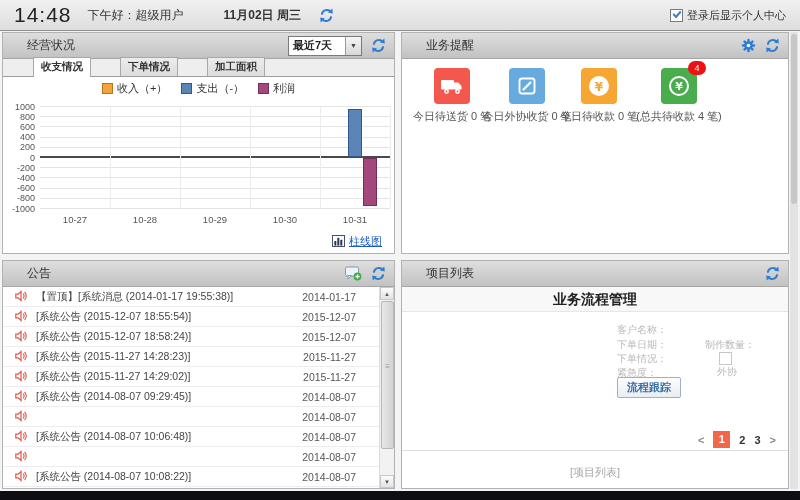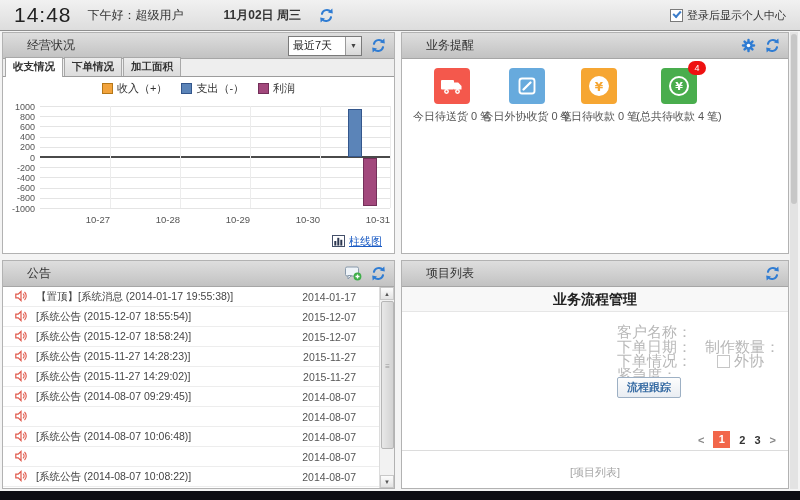--- a/index.html
+++ b/index.html
@@ -19,36 +19,36 @@
   .panel{position:absolute;background:#fff;border:1px solid #b2b2b2;box-sizing:border-box;}
   .phead{height:25px;background:linear-gradient(#dedede,#c2c2c2);border-bottom:1px solid #a6a6a6;display:flex;align-items:center;padding:0 8px 0 24px;font-size:12px;color:#333;}
   .phead .sp{flex:1;}
   .hicon{margin-left:9px;display:flex;cursor:pointer;}
   #p-status{left:2px;top:32px;width:393px;height:222px;}
   #p-remind{left:401px;top:32px;width:388px;height:222px;}
   #p-news{left:2px;top:260px;width:393px;height:229px;}
   #p-proj{left:401px;top:260px;width:388px;height:229px;}
   
   .rsel{display:flex;align-items:center;height:18px;background:#fff;border:1px solid #7a7a7a;font-size:11px;color:#222;cursor:pointer;}
-  .rsel .rtxt{padding:0 4px;width:48px;}
+  .rsel .rtxt{padding:0 4px;width:48px;font-weight:bold;}
   .rsel .rbtn{width:15px;height:100%;background:linear-gradient(#f5f5f5,#d8d8d8);border-left:1px solid #9a9a9a;display:flex;align-items:center;justify-content:center;font-size:7px;color:#444;}
   
   .tabs{position:absolute;left:0;top:26px;right:0;height:18px;background:#eee;border-bottom:1px solid #9c9c9c;display:flex;align-items:flex-end;padding-left:2px;box-sizing:border-box;}
-  .tab{font-size:10.5px;font-weight:bold;color:#333;padding:2px 7px 2px;border:1px solid #a8a8a8;border-bottom:none;background:linear-gradient(#ececec,#dcdcdc);margin-right:1px;cursor:pointer;}
+  .tab{font-size:10.5px;font-weight:bold;color:#333;padding:2px 7px 2px;border:1px solid #a8a8a8;border-bottom:none;background:linear-gradient(#ececec,#dcdcdc);margin-right:1px;cursor:pointer;margin-left:28px;}
   .tab.active{background:#fff;position:relative;margin-bottom:-1px;padding-bottom:3px;}
   
   .legend{position:absolute;left:0;top:48px;width:100%;display:flex;justify-content:center;gap:14px;font-size:11px;color:#333;}
   .leg-item{display:flex;align-items:center;gap:4px;}
   .leg-sw{width:9px;height:9px;border:1px solid #888;display:inline-block;}
   #chartbox{position:absolute;left:0;top:63px;width:391px;height:150px;}
   .ytick{position:absolute;left:2px;width:30px;text-align:right;font-size:9px;color:#555;}
   .gridh{position:absolute;height:1px;background:#e4e4e4;}
   .gridh.zero{height:2px;background:#4a4a4a;}
   .gridv{position:absolute;width:1px;background:#ececec;}
-  .xlab{position:absolute;font-size:9.5px;color:#555;text-align:right;}
+  .xlab{position:absolute;font-size:9.5px;color:#555;text-align:center;}
   .bar{position:absolute;box-sizing:border-box;border:1px solid #666;}
   .chart-link{position:absolute;right:12px;bottom:4px;display:flex;align-items:center;gap:4px;font-size:11px;}
   .chart-link a{color:#1a5bc4;text-decoration:underline;cursor:pointer;}
   
   .tile-item{position:absolute;top:35px;text-align:center;cursor:pointer;}
   .tile-box{width:36px;height:36px;border-radius:4px;margin:0 auto;position:relative;display:flex;align-items:center;justify-content:center;}
   .tile-badge{position:absolute;top:-7px;right:-9px;min-width:14px;height:14px;border-radius:8px;background:#ee1111;color:#fff;font-size:9px;line-height:14px;text-align:center;padding:0 2px;}
   .tile-label{font-size:11px;color:#555;margin-top:5px;white-space:nowrap;}
   
   .news-list{position:absolute;left:0;top:26px;right:14px;bottom:0;overflow:hidden;}
@@ -56,23 +56,23 @@
   .news-row .txt{font-size:10.5px;color:#444;margin-left:8px;white-space:nowrap;}
   .news-row .dt{font-size:10.5px;color:#555;margin-left:auto;margin-right:16px;}
   .vscroll{position:absolute;right:0;top:26px;bottom:0;width:14px;background:#f2f2f2;border-left:1px solid #dcdcdc;}
   .varrow{position:absolute;left:0;width:14px;height:13px;background:linear-gradient(#fcfcfc,#e3e3e3);border:1px solid #c8c8c8;box-sizing:border-box;color:#555;font-size:6px;text-align:center;line-height:12px;cursor:pointer;}
   .vthumb{position:absolute;left:1px;width:11px;background:linear-gradient(90deg,#e8e8e8,#d2d2d2);border:1px solid #b6b6b6;border-radius:2px;cursor:grab;}
   .vthumb::after{content:"≡";display:block;text-align:center;color:#999;font-size:8px;margin-top:60px;}
   .page-scroll{position:absolute;left:790px;top:32px;width:8px;height:457px;background:#e3e3e3;}
   .page-thumb{position:absolute;left:1px;top:2px;width:6px;height:170px;background:#c7c7c7;border-radius:3px;}
   
   .proj-title{position:absolute;left:0;top:26px;right:0;height:24px;background:#f8f8f8;border-bottom:1px solid #e6e6e6;text-align:center;font-size:14px;font-weight:bold;color:#222;line-height:24px;}
-  .frow{position:absolute;font-size:15px;color:#b8b8b8;white-space:nowrap;}
+  .frow{position:absolute;font-size:10px;color:#b8b8b8;white-space:nowrap;}
   .fcol2{position:absolute;left:88px;top:0;}
-  .fcheck{position:absolute;left:100px;top:0;display:flex;align-items:center;color:#b8b8b8;}
+  .fcheck{position:absolute;left:100px;top:0;display:flex;align-items:center;color:#b8b8b8;flex-direction:column;}
   .track-btn{position:absolute;left:215px;top:116px;font-size:11px;font-weight:bold;color:#3a6ea5;background:linear-gradient(#fdfdfd,#e9edf2);border:1px solid #9db0c4;border-radius:2px;padding:2px 9px;cursor:pointer;}
   .pager{position:absolute;right:12px;top:170px;display:flex;align-items:center;gap:9px;}
   .pg-arrow{font-size:11px;color:#888;cursor:pointer;font-weight:bold;}
   .pg-num{font-size:11px;font-weight:bold;color:#333;cursor:pointer;}
   .pg-num.active{background:#f2664a;color:#fff;width:17px;height:17px;line-height:17px;text-align:center;}
   .proj-div{position:absolute;left:0;right:0;top:189px;border-top:1px solid #dcdcdc;}
   .proj-footer{position:absolute;left:0;right:0;top:204px;text-align:center;font-size:11px;color:#a5a5a5;}
   .bottom-strip{position:absolute;left:0;top:491px;width:800px;height:9px;background:#0d0d13;}
 </style>
 </head>

